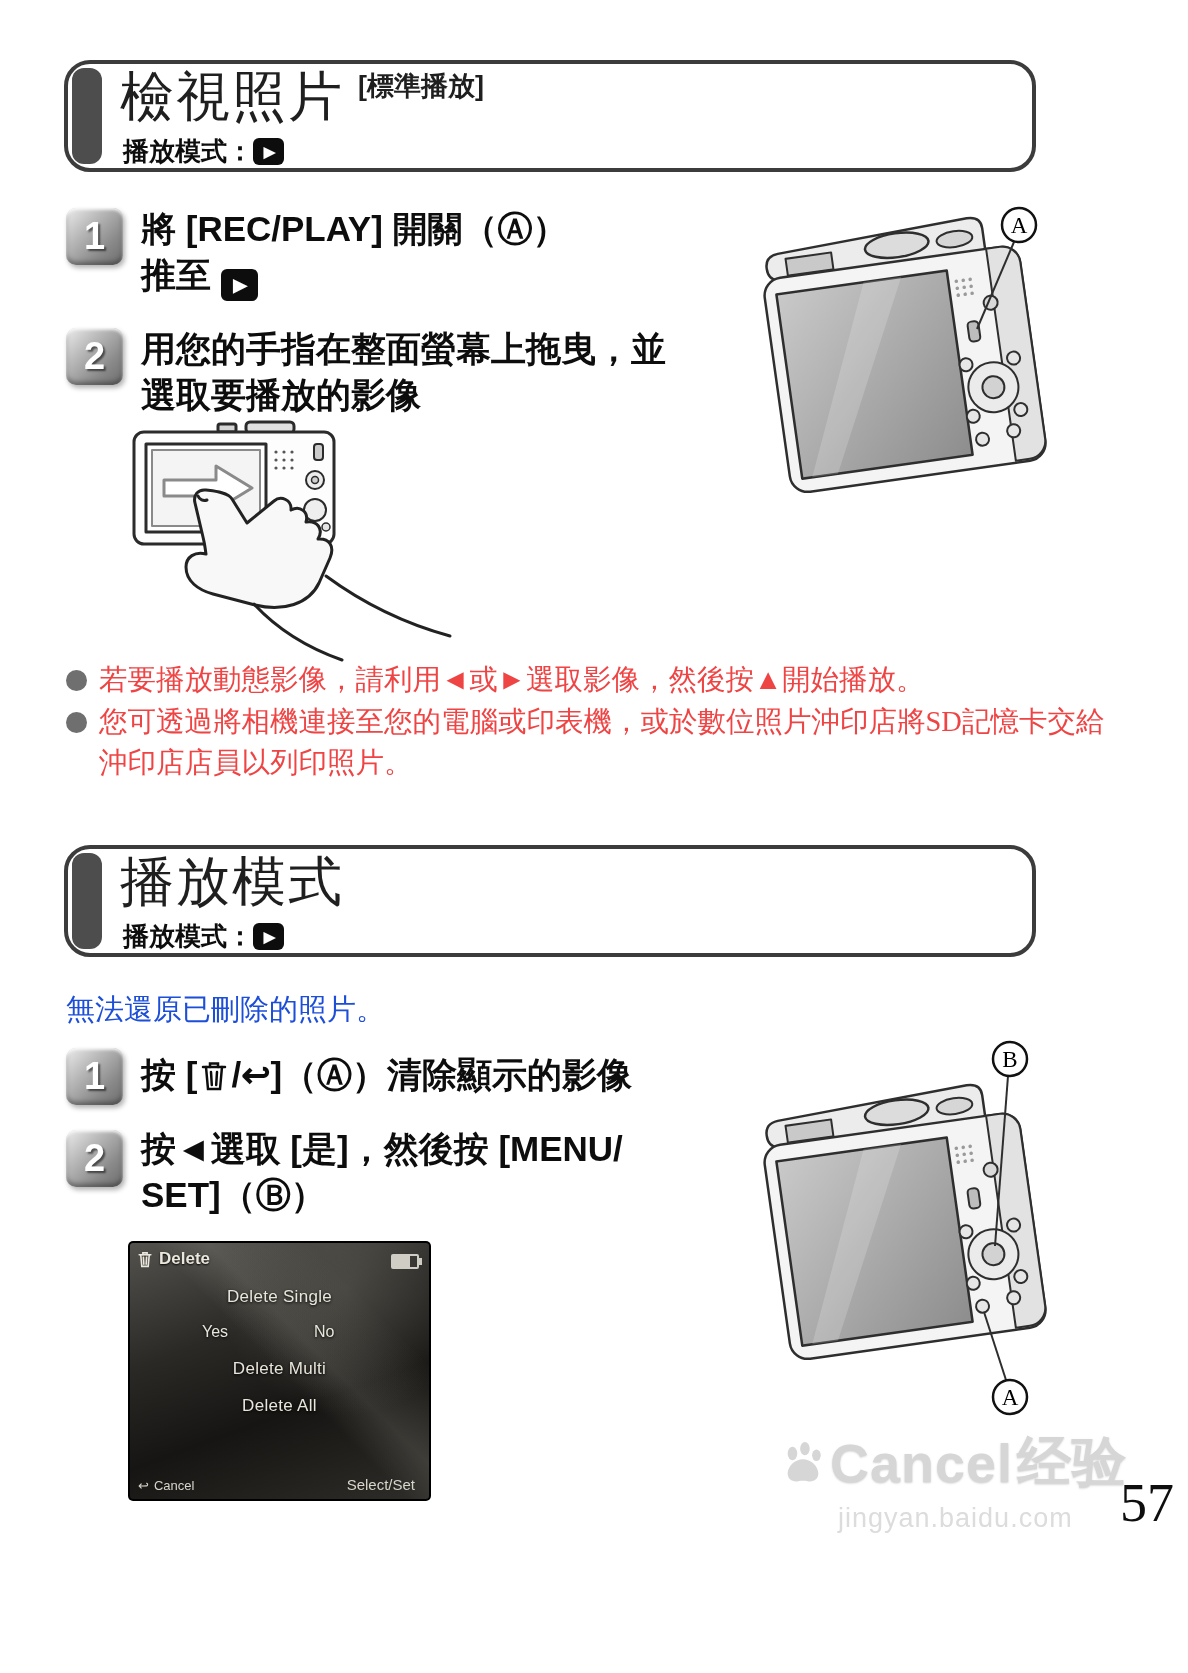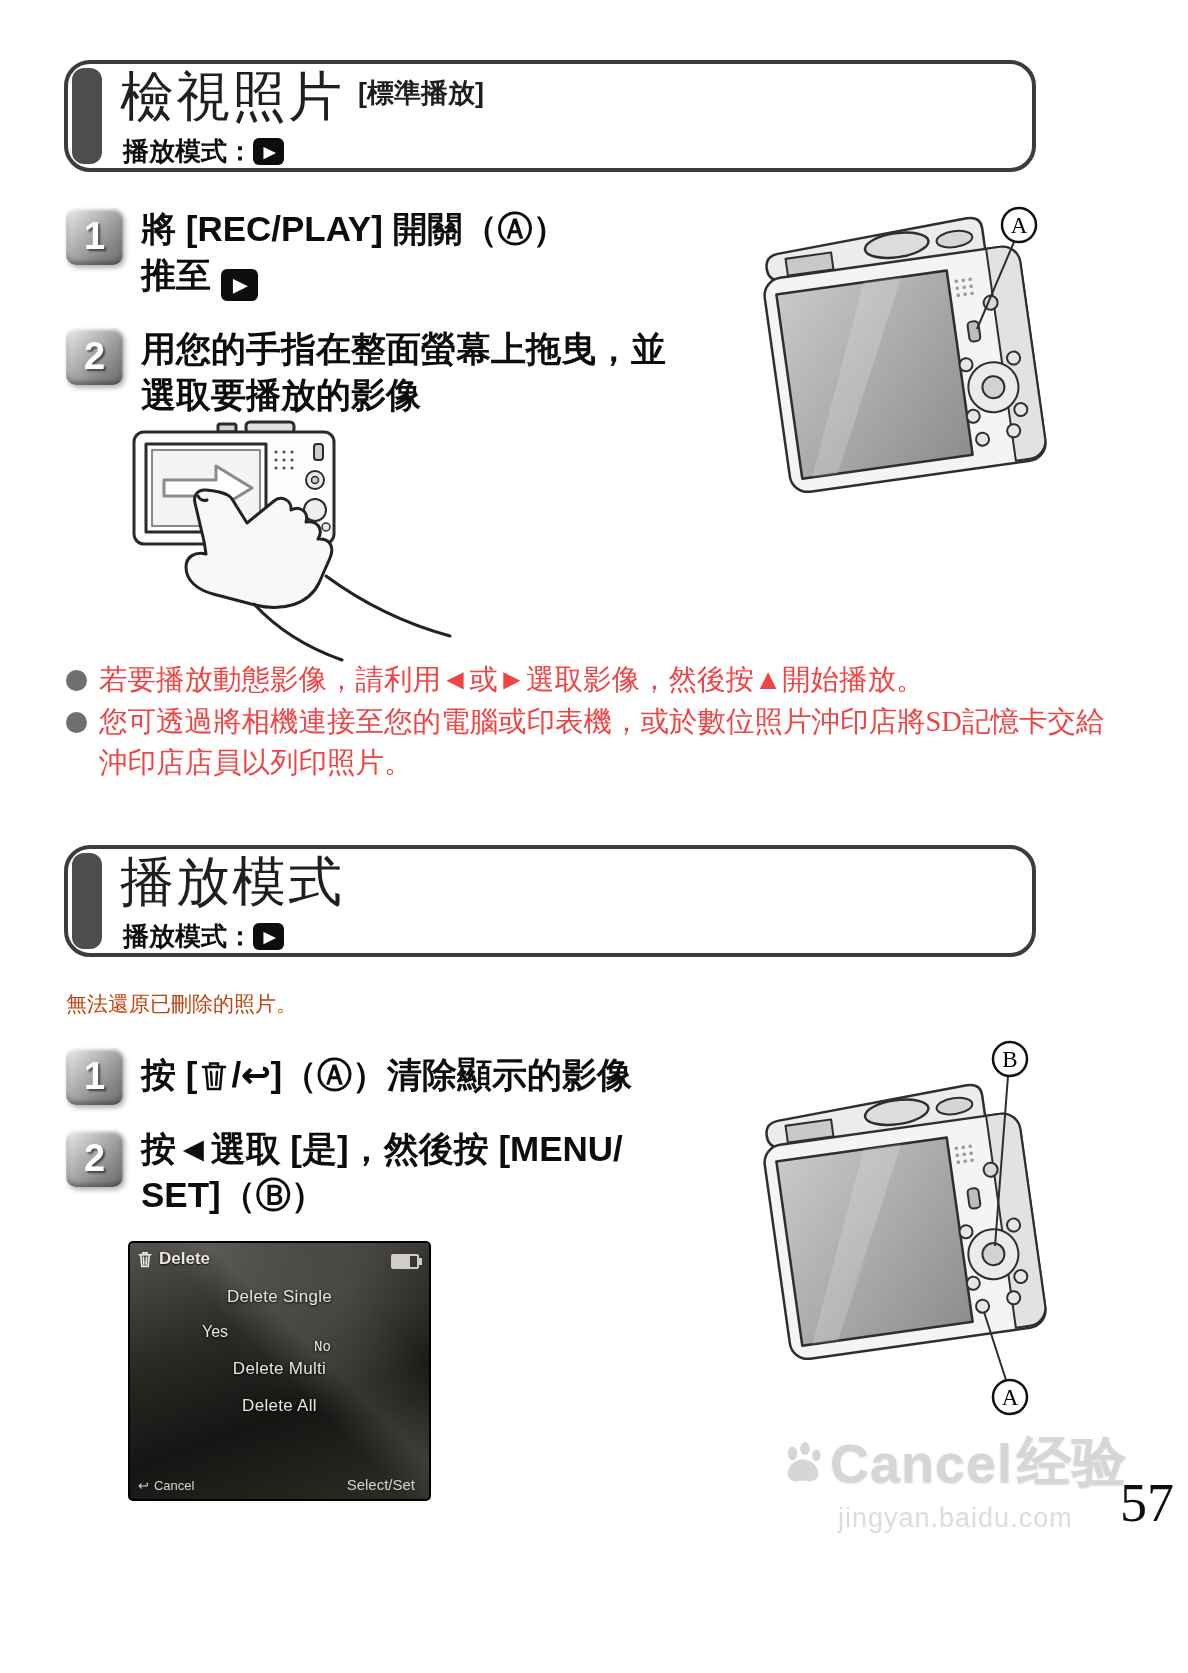--- a/index.html
+++ b/index.html
@@ -5,21 +5,21 @@
   html,body{margin:0;padding:0;background:#fff;}
   .page{position:relative;width:1188px;height:1673px;background:#ffffff;overflow:hidden;
         font-family:"Liberation Sans",sans-serif;color:#111;}
 
   
   .hdr{position:absolute;left:64px;width:972px;height:112px;border:4px solid #3c3c3c;
        border-radius:26px;background:#fff;box-sizing:border-box;}
   .hdr1{top:60px;}
   .hdr2{top:845px;}
   .hdr-accent{position:absolute;left:4px;top:4px;width:30px;height:96px;background:#4d4d4d;border-radius:12px;}
-  .hdr-title-row{position:absolute;left:52px;top:4px;display:flex;align-items:center;gap:14px;white-space:nowrap;}
+  .hdr-title-row{position:absolute;left:52px;top:4px;display:flex;align-items:flex-start;gap:14px;white-space:nowrap;}
   .hdr-title{font-size:54px;line-height:1.05;color:#1f1f1f;font-weight:500;letter-spacing:2px;}
   .hdr-tag{font-size:27px;color:#1f1f1f;padding-bottom:6px;font-weight:700;}
   .mode-row{position:absolute;left:55px;top:70px;display:flex;align-items:center;
             font-size:26px;font-weight:700;color:#0d0d0d;}
   .play-icon{display:inline-flex;align-items:center;justify-content:center;
              width:31px;height:27px;background:#0d0d0d;border-radius:6px;flex:0 0 auto;}
   .play-icon > span{color:#fff;font-size:15px;line-height:1;transform:translateX(1px);}
   .play-icon.big{width:37px;height:32px;vertical-align:-4px;display:inline-flex;}
   .play-icon.big > span{font-size:18px;}
 
@@ -37,39 +37,39 @@
   .inline-ic{display:inline-block;vertical-align:-5px;margin:0 4px;}
   .back-arrow-ch{font-weight:700;}
 
   
   .bullets{position:absolute;left:66px;top:660px;width:1060px;margin:0;padding:0;
            font-family:"Liberation Serif",serif;font-size:28.5px;color:#ef4444;line-height:1.42;}
   .bullets li{list-style:none;position:relative;padding-left:33px;margin:0 0 2px 0;}
   .bullets li::before{content:"";position:absolute;left:0;top:10px;width:21px;height:21px;
                       border-radius:50%;background:#6f6f6f;}
   .intro{position:absolute;left:66px;top:990px;margin:0;font-family:"Liberation Serif",serif;
-         font-size:21px;color:#c2410c;}
+         font-size:29px;color:#1d4ed8;}
 
   
   .cam-screen{position:absolute;left:128px;top:1241px;width:303px;height:260px;border-radius:5px;
       color:#e8e5da;overflow:hidden;box-shadow:inset 0 0 0 2px #000;
       background:
         radial-gradient(circle at 72% 18%, rgba(130,128,118,.35), transparent 42%),
         linear-gradient(45deg, transparent 50%, rgba(205,205,190,.14) 60%, transparent 78%),
         linear-gradient(160deg,#55534e 0%,#2a2926 35%,#161513 62%,#2e2d29 100%);}
   .scr-header{position:absolute;top:8px;left:10px;display:flex;gap:7px;align-items:center;
               font-size:17px;font-weight:700;color:#eae7dc;text-shadow:0 1px 2px #000;}
   .scr-batt{position:absolute;top:13px;right:12px;width:24px;height:11px;border:2px solid #cfcdc4;
             border-radius:2px;background:linear-gradient(90deg,#cfcdc4 70%,transparent 70%);}
   .scr-batt::after{content:"";position:absolute;right:-5px;top:2px;width:3px;height:7px;background:#cfcdc4;}
   .scr-item{position:absolute;left:0;width:100%;text-align:center;font-size:17px;
             letter-spacing:.3px;text-shadow:0 1px 3px #000;}
   .scr-single{top:46px;} .scr-multi{top:118px;} .scr-all{top:155px;}
   .scr-yes{position:absolute;top:82px;left:74px;font-size:16px;text-shadow:0 1px 3px #000;}
-  .scr-no{position:absolute;top:98px;left:186px;font-size:14px;text-shadow:0 1px 3px #000;font-family:Liberation Mono, monospace;}
+  .scr-no{position:absolute;top:82px;left:186px;font-size:16px;text-shadow:0 1px 3px #000;}
   .scr-cancel{position:absolute;bottom:8px;left:10px;font-size:13px;color:#d8d5ca;display:flex;gap:5px;align-items:center;}
   .scr-selectset{position:absolute;bottom:8px;right:16px;font-size:15px;color:#d8d5ca;}
 
   
   .hand-illu{position:absolute;left:118px;top:418px;width:365px;height:250px;}
   .cam1{position:absolute;left:748px;top:203px;width:322px;height:350px;}
   .cam2{position:absolute;left:748px;top:1040px;width:322px;height:392px;}
 
   
   .wm{position:absolute;left:780px;top:1426px;color:#d2d2d2;}

